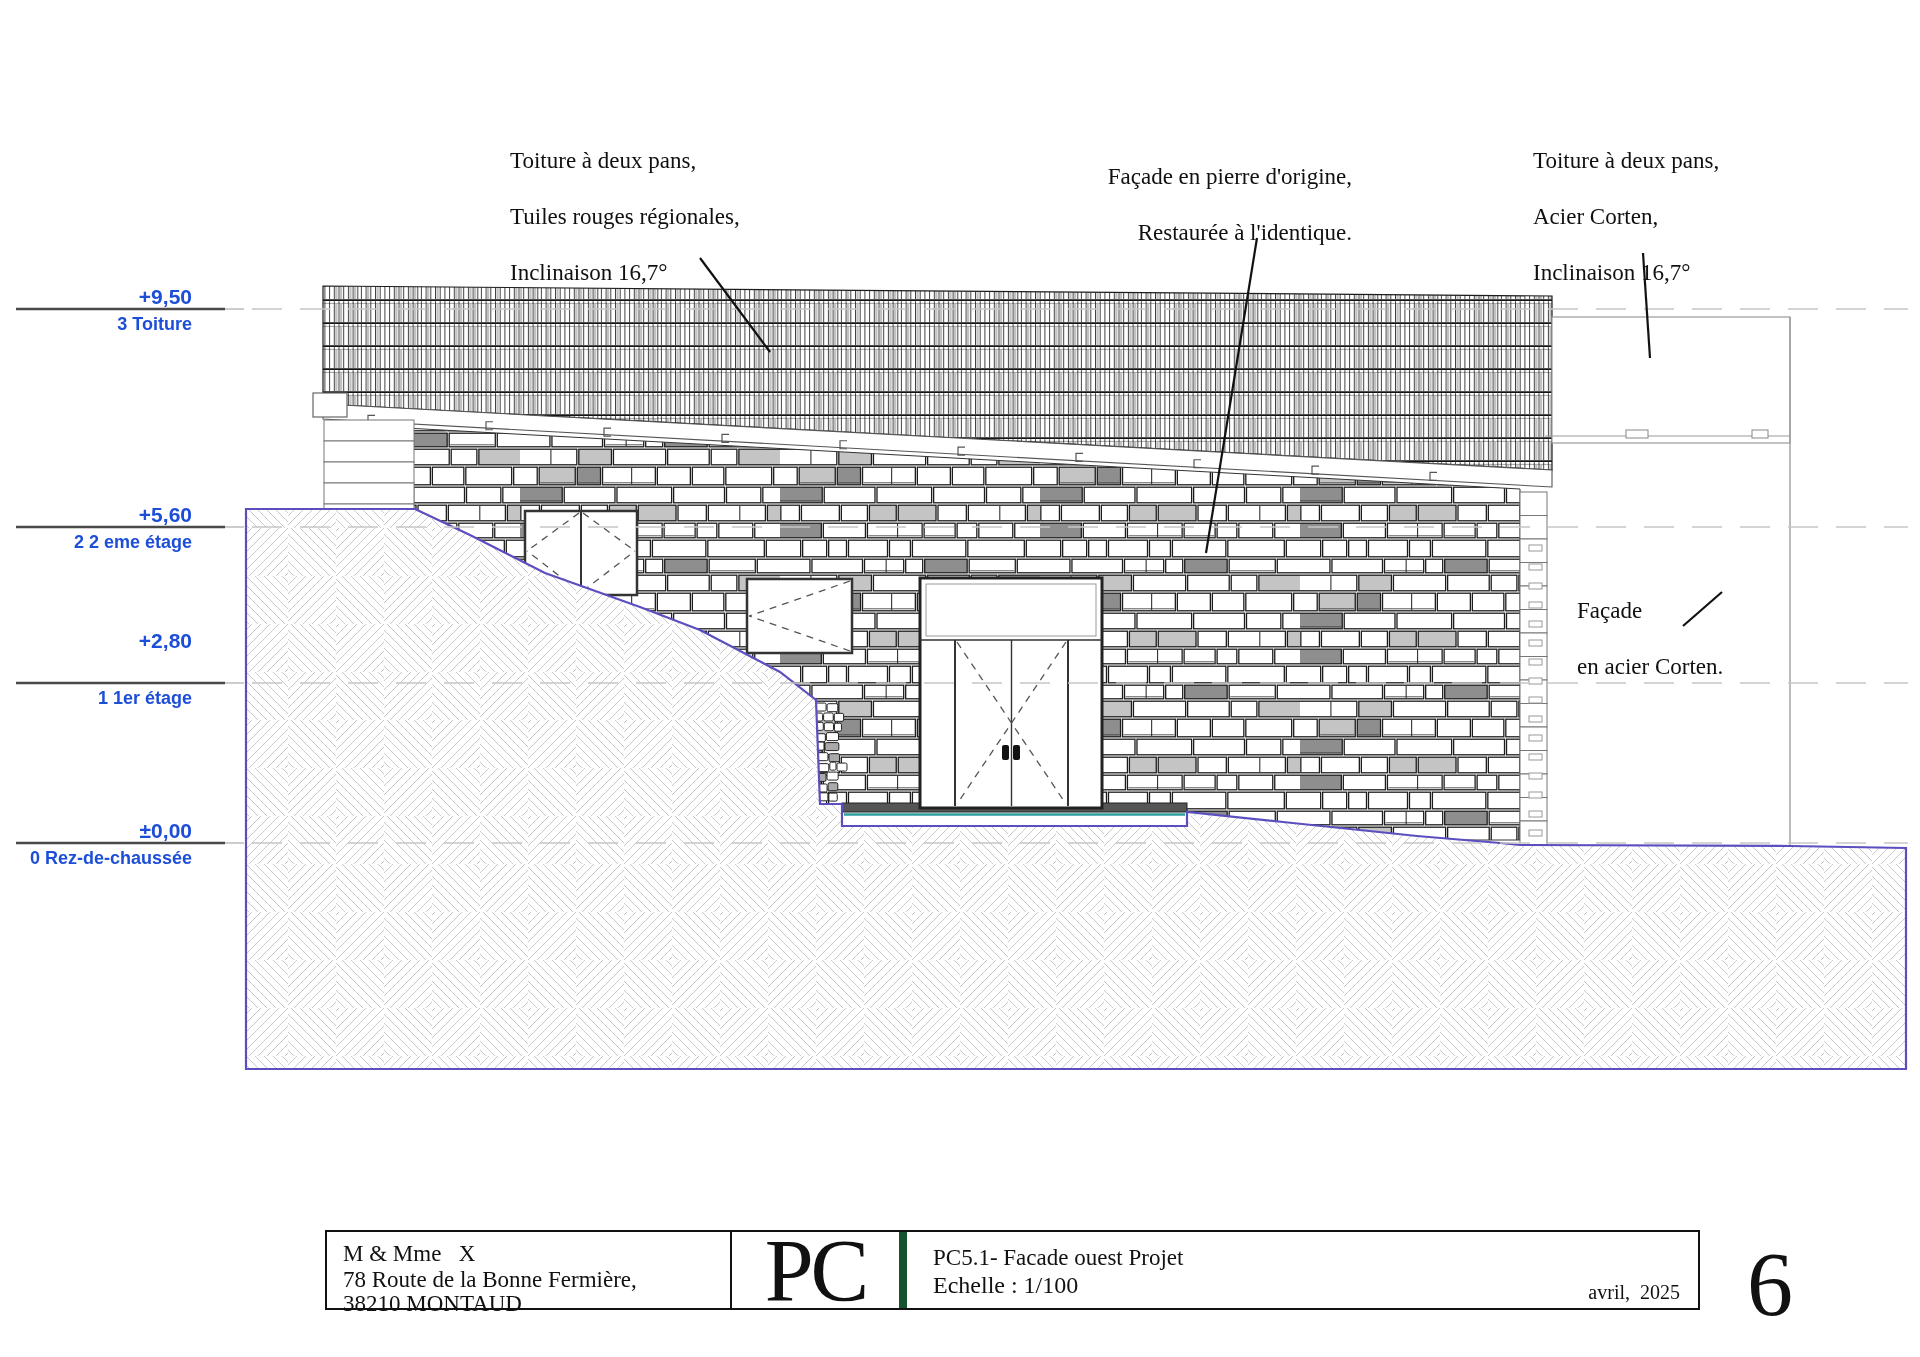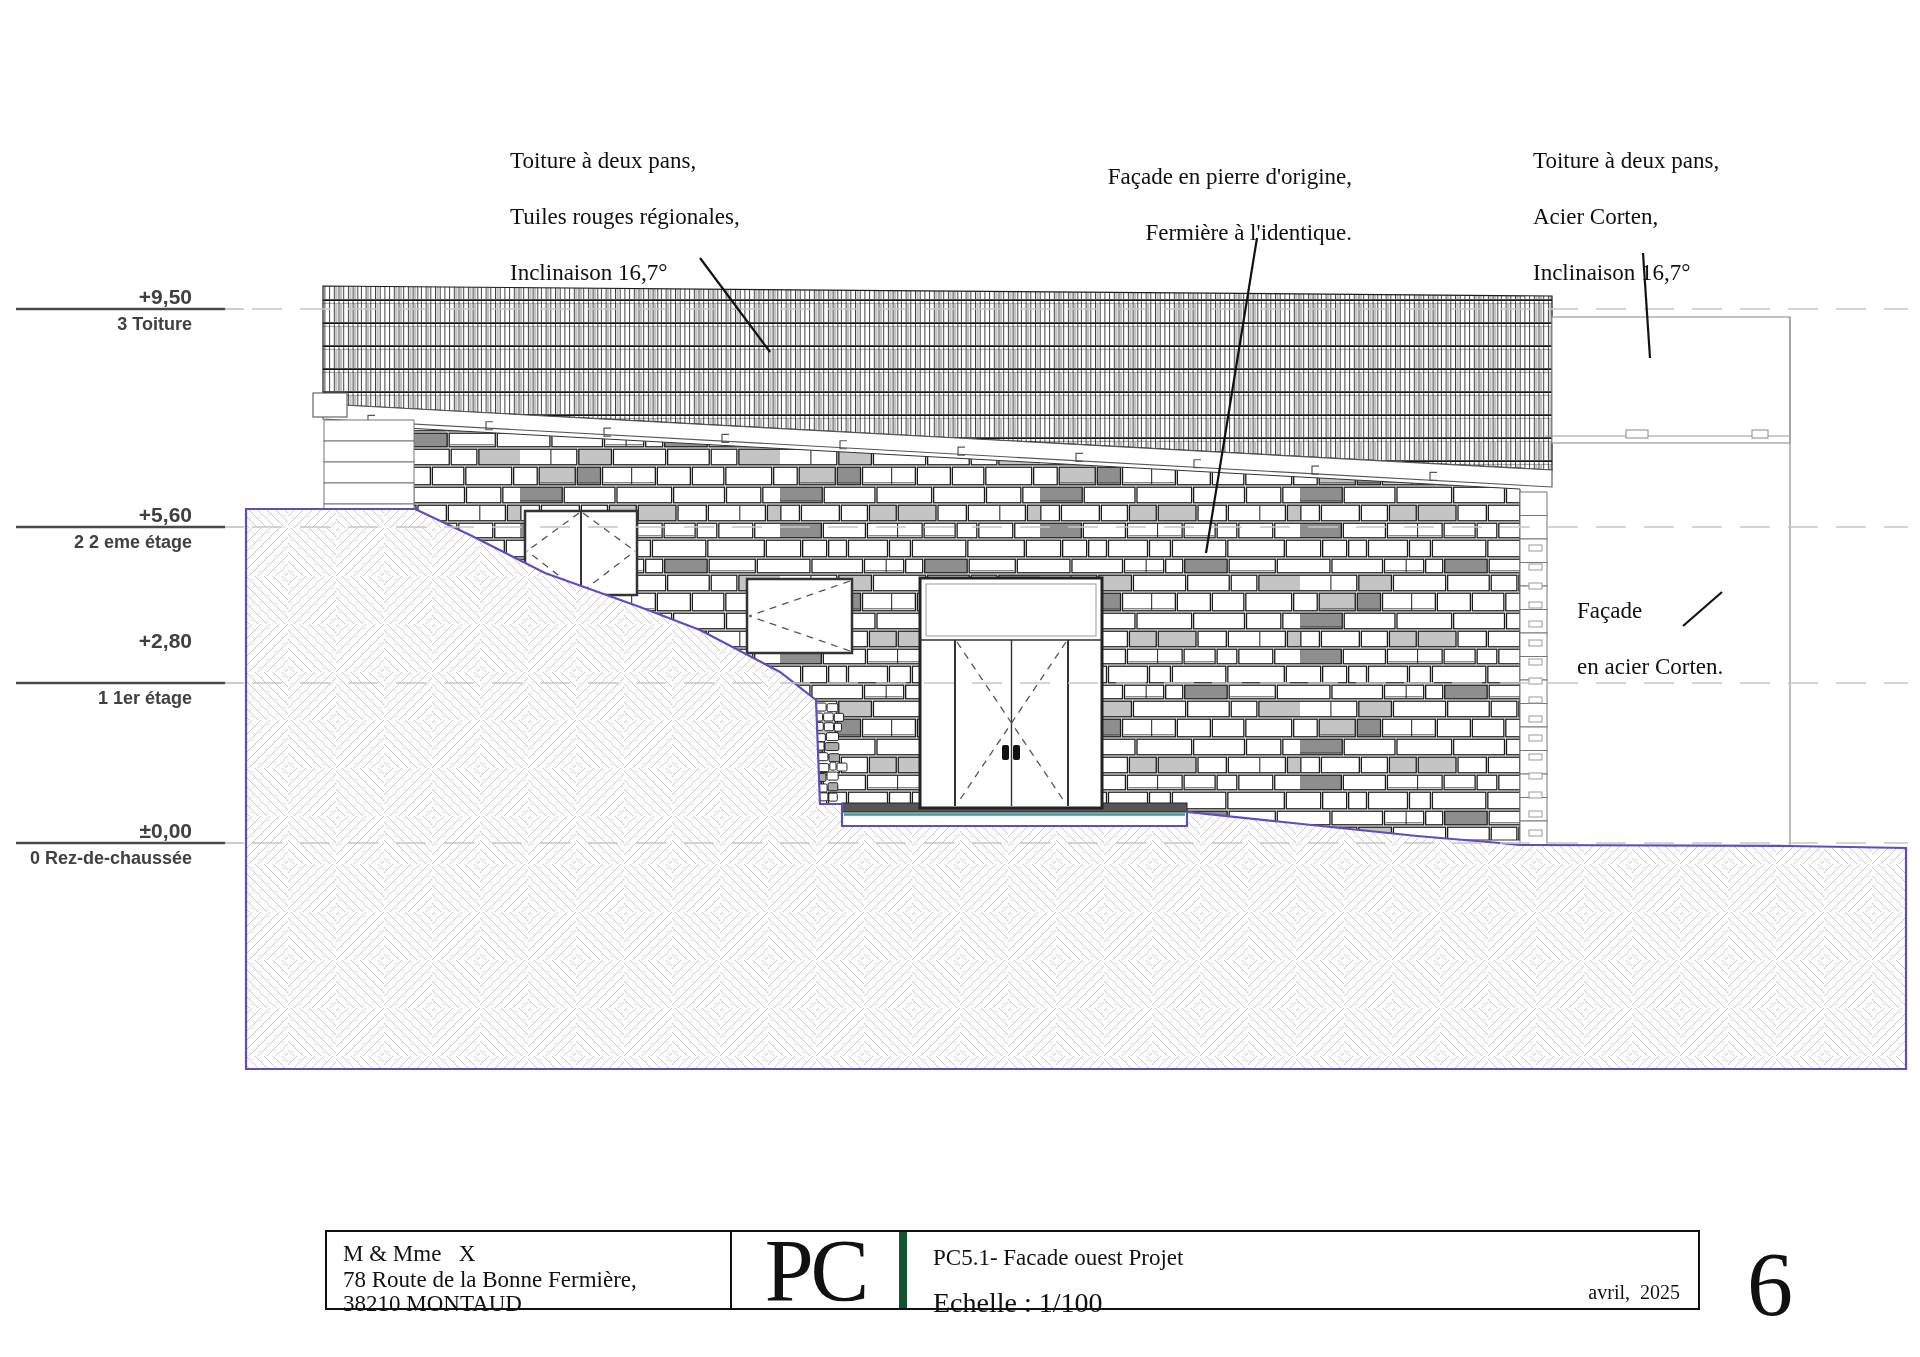--- a/index.html
+++ b/index.html
@@ -1,37 +1,37 @@
 <!DOCTYPE html>
 <html><head>
 <meta charset="utf-8">
 <style>
   html,body{margin:0;padding:0;background:#fff;}
   #app{position:relative;width:1920px;height:1357px;background:#fff;overflow:hidden;
        font-family:"Liberation Serif",serif;color:#111;}
   #dwg{position:absolute;left:0;top:0;}
   .lvl-val,.lvl-lab{position:absolute;left:0;width:192px;text-align:right;
-       font-family:"Liberation Sans",sans-serif;font-weight:bold;color:#404040;}
+       font-family:"Liberation Sans",sans-serif;font-weight:bold;color:#1d4ed8;}
   .lvl-val{font-size:21px;height:24px;line-height:24px;}
   .lvl-lab{font-size:18px;height:22px;line-height:22px;}
   .anno{position:absolute;font-family:"Liberation Serif",serif;font-size:23px;
         line-height:28px;color:#101010;white-space:pre;}
   .anno.center{text-align:right;}
   .tblock{position:absolute;left:325px;top:1230px;width:1375px;height:80px;
           border:2px solid #111;box-sizing:border-box;display:flex;}
   .tb-cell{position:relative;box-sizing:border-box;height:100%;}
   .tb-client{width:403px;padding:8px 0 0 16px;}
   .tb-client .l1{font-size:23px;line-height:28px;white-space:pre;}
   .tb-client .l2,.tb-client .l3{font-size:23px;line-height:24px;}
   .tb-logo{width:177px;border-left:2px solid #111;border-right:8px solid #14532d;
            display:flex;align-items:center;justify-content:center;}
   .tb-logo span{font-size:88px;letter-spacing:-3px;line-height:88px;margin-top:2px;}
   .tb-title{flex:1;padding:12px 0 0 26px;}
   .tb-title .l1{font-size:23px;line-height:28px;}
-  .tb-title .l2{font-size:28px;line-height:26px;margin-top:18px;}
+  .tb-title .l2{font-size:24px;line-height:26px;margin-top:0;}
   .tb-date{position:absolute;right:18px;bottom:4px;font-size:20px;white-space:pre;}
   .pageno{position:absolute;left:1732px;top:1238px;width:76px;text-align:center;
           font-size:92px;line-height:92px;}
 </style>
 </head>
 <body>
 
 <div id="app">
 
   <svg id="dwg" width="1920" height="1357" viewBox="0 0 1920 1357">
@@ -285,21 +285,21 @@
   <div class="lvl-val" style="top:629px">+2,80</div>
   <div class="lvl-lab" style="top:687px">1 1er étage</div>
   <div class="lvl-val" style="top:819px">±0,00</div>
   <div class="lvl-lab" style="top:847px">0 Rez-de-chaussée</div>
 
   <div class="anno" style="left:510px;top:147px"><span>Toiture à deux pans,</span><br>
 <span>Tuiles rouges régionales,</span><br>
 <span>Inclinaison 16,7°</span></div>
 
   <div class="anno center" style="left:1040px;top:163px;width:312px"><span>Façade en pierre d'origine,</span><br>
-<span>Fermière à l'identique.</span></div>
+<span>Restaurée à l'identique.</span></div>
 
   <div class="anno" style="left:1533px;top:147px"><span>Toiture à deux pans,</span><br>
 <span>Acier Corten,</span><br>
 <span>Inclinaison 16,7°</span></div>
 
   <div class="anno" style="left:1577px;top:597px"><span>Façade</span><br>
 <span>en acier Corten.</span></div>
 
   <div class="tblock">
     <div class="tb-cell tb-client">

